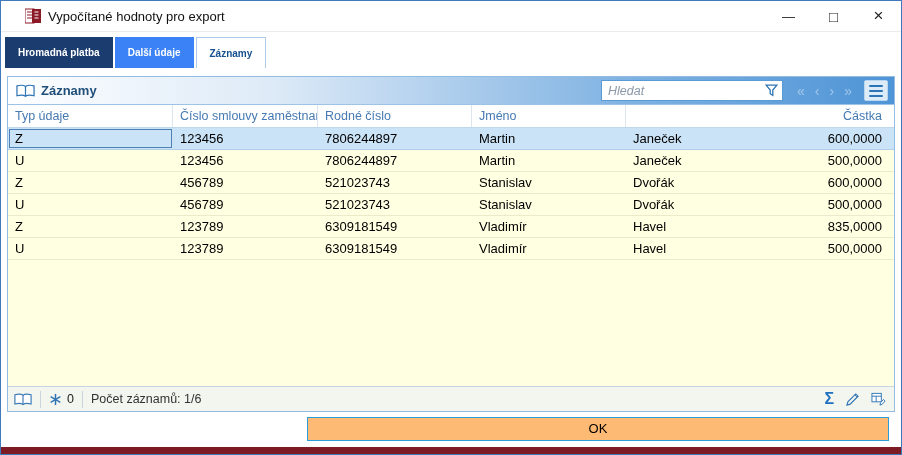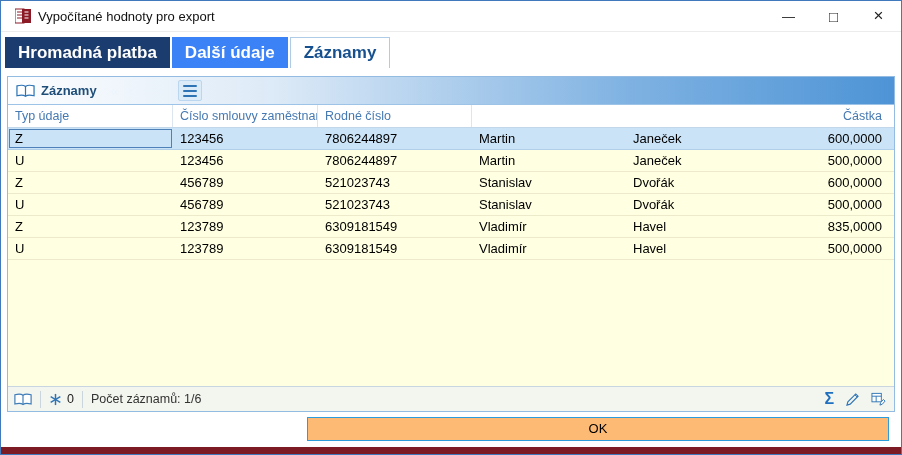--- a/index.html
+++ b/index.html
@@ -12,21 +12,21 @@
     background: #fff;
     border: 1px solid #4179BD;
     display: flex; flex-direction: column;
     overflow: hidden;
   }
 
   
   .titlebar {
     flex: none; height: 31px;
     display: flex; align-items: center;
-    padding-left: 14px;
+    padding-left: 24px;
     background: #fff;
     border-bottom: 1px solid #ececec;
   }
   .app-icon { width: 16px; height: 16px; margin-right: 7px; flex: none; }
   .title-text { font-size: 13px; color: #111; }
   .win-buttons { margin-left: auto; display: flex; height: 100%; }
   .win-btn {
     width: 45px; height: 100%;
     display: flex; align-items: center; justify-content: center;
     font-size: 13px; color: #222; cursor: default;
@@ -37,21 +37,21 @@
   
   .tabbar {
     flex: none; height: 36px;
     display: flex; align-items: flex-end;
     padding: 4px 0 0 4px;
     background: #fff;
   }
   .tab {
     height: 31px; padding: 0 13px;
     display: flex; align-items: center;
-    font-size: 17px; font-weight: bold;
+    font-size: 10px; font-weight: bold;
     margin-right: 2px; cursor: default;
   }
   .tab-dark { background: #1B3C6E; color: #fff; }
   .tab-mid  { background: #3b82f6; color: #fff; }
   .tab-active {
     background: #fff; color: #17508F;
     border: 1px solid #AECBE8; border-bottom: none;
   }
 
   
@@ -188,39 +188,46 @@
   <div class="content">
     <div class="panel">
 
       <div class="panel-header">
         <svg width="19" height="14" viewBox="0 0 20 14">
           <path d="M10 2.2 C8 0.7 4.5 0.7 1 1.7 L1 12 C4.5 11 8 11 10 12.5 C12 11 15.5 11 19 12 L19 1.7 C15.5 0.7 12 0.7 10 2.2 Z" fill="#ffffff" stroke="#2E74B5" stroke-width="1.3"></path>
           <line x1="10" y1="2.2" x2="10" y2="12.5" stroke="#2E74B5" stroke-width="1.3"></line>
         </svg>
         <span class="panel-title">Záznamy</span>
 
+        <span class="search-wrap">
+          <input class="search-input" type="text" placeholder="Hledat" style="">
+          <svg class="funnel-icon" width="13" height="13" viewBox="0 0 12 12">
+            <path d="M1 1 L11 1 L7.2 5.5 L7.2 10.5 L4.8 9 L4.8 5.5 Z" fill="none" stroke="#2E74B5" stroke-width="1.2"></path>
+          </svg>
+        </span>
 
         <span class="nav-icons">
           <span class="nav-glyph">«</span>
           <span class="nav-glyph">‹</span>
           <span class="nav-glyph">›</span>
           <span class="nav-glyph">»</span>
         </span>
 
         <span class="menu-btn">
             <i></i>
             <i></i>
             <i></i>
           </span>
       </div>
 
       <div class="thead">
           <div class="cell hcell c0">Typ údaje</div>
           <div class="cell hcell c1">Číslo smlouvy zaměstnance</div>
           <div class="cell hcell c2">Rodné číslo</div>
+          <div class="cell hcell c3">Jméno</div>
           <div class="cell hcell c5">Částka</div>
         </div>
 
       <div class="tbody">
           <div class="trow selected">
             <div class="cell c0 focus-cell">Z</div>
             <div class="cell c1">123456</div>
             <div class="cell c2">7806244897</div>
             <div class="cell c3">Martin</div>
             <div class="cell c4">Janeček</div>

